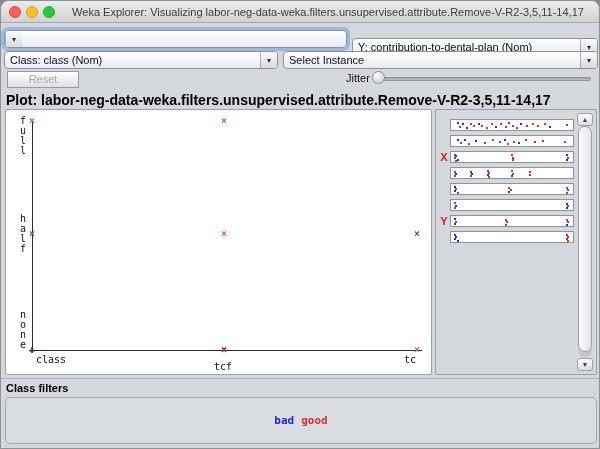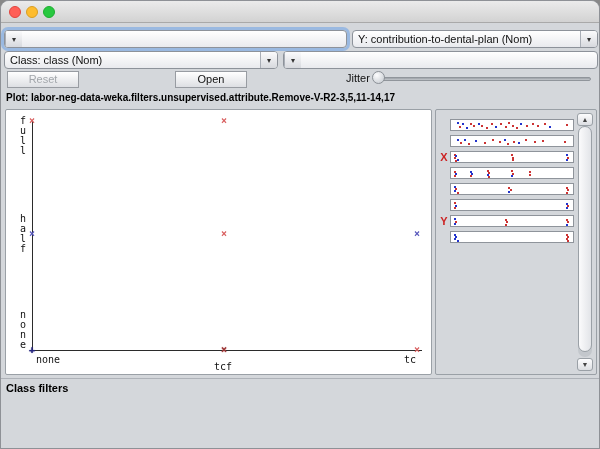--- a/index.html
+++ b/index.html
@@ -31,21 +31,21 @@
   }
   .combo.focused{box-shadow:0 0 0 3px rgba(105,160,230,.55);}
   .combo-text{flex:1;padding-left:5px;white-space:nowrap;overflow:hidden;}
   .combo-btn{
     width:17px;height:100%;border-left:1px solid #a9aeb6;
     background:linear-gradient(#fbfbfc,#d7d9de);
     display:flex;align-items:center;justify-content:center;
     font-size:8px;color:#333;
   }
   #combo-x{left:3px;top:29px;width:343px;}
-  #combo-y{left:351px;top:29px;width:246px;}
+  #combo-y{left:351px;top:37px;width:246px;}
   #combo-colour{left:3px;top:50px;width:274px;}
   #combo-instance{left:282px;top:50px;width:315px;}
   
   .btn{
     position:absolute;top:70px;width:72px;height:17px;
     border:1px solid #989ca2;border-radius:0;
     background:linear-gradient(#ffffff,#dddfe3);
     font-size:11px;color:#111;text-align:center;line-height:15px;
   }
   .btn.disabled{color:#a2a6ab;}
@@ -57,21 +57,21 @@
   #jitter-track{
     position:absolute;left:376px;top:76px;width:214px;height:4px;border-radius:2px;
     background:linear-gradient(#9ba0a6,#c4c8cd);border:1px solid #90959b;
   }
   #jitter-thumb{
     position:absolute;left:371px;top:70px;width:13px;height:13px;border-radius:50%;
     background:radial-gradient(circle at 35% 30%,#fdfdfe,#c2c7cd);border:1px solid #8c9197;
   }
   
   #plot-heading{
-    position:absolute;left:5px;top:91px;font-size:10px;font-weight:bold;color:#000;
+    position:absolute;left:5px;top:91px;font-size:14px;font-weight:bold;color:#000;
     white-space:nowrap;
   }
   
   #plot-canvas{
     position:absolute;left:4px;top:108px;width:427px;height:266px;
     background:#ffffff;border:1px solid #9aa0a6;border-radius:2px;
   }
   .axis{position:absolute;background:#2b2b2b;}
   #axis-y{left:26px;top:11px;width:1px;height:230px;}
   #axis-x{left:26px;top:240px;width:390px;height:1px;}
@@ -134,40 +134,41 @@
 </style>
 </head>
 <body>
 
 <div class="window">
 
   <div class="titlebar">
     <span class="tl red"></span>
     <span class="tl yellow"></span>
     <span class="tl green"></span>
+    <span class="title-text">Weka Explorer: Visualizing labor-neg-data-weka.filters.unsupervised.attribute.Remove-V-R2-3,5,11-14,17</span>
   </div>
 
   <div class="combo focused" id="combo-x">
     <span class="combo-btn">▾</span>
   </div>
   <div class="combo" id="combo-y">
     <span class="combo-text">Y: contribution-to-dental-plan (Nom)</span>
     <span class="combo-btn">▾</span>
   </div>
   <div class="combo" id="combo-colour">
     <span class="combo-text">Class: class (Nom)</span>
     <span class="combo-btn">▾</span>
   </div>
   <div class="combo" id="combo-instance">
+    <span class="combo-text">Select Instance</span>
     <span class="combo-btn">▾</span>
   </div>
 
   <div class="btn disabled" id="btn-reset">Reset</div>
   <div class="btn" id="btn-clear">Clear</div>
-  <div class="btn" id="btn-open">Open</div>
 
   <span id="jitter-label">Jitter</span>
   <div id="jitter-track"></div>
   <div id="jitter-thumb"></div>
 
   <div id="plot-heading">Plot: labor-neg-data-weka.filters.unsupervised.attribute.Remove-V-R2-3,5,11-14,17</div>
 
   <div id="plot-canvas">
     <div class="axis" id="axis-y"></div>
     <div class="axis" id="axis-x"></div>
@@ -176,21 +177,21 @@
 l
 l</div>
       <div class="ytick" style="left: 12px; top: 104px;">h
 a
 l
 f</div>
       <div class="ytick" style="left: 12px; top: 200px;">n
 o
 n
 e</div>
-      <div class="xtick" style="left: 30px; top: 244px;">none</div>
+      <div class="xtick" style="left: 30px; top: 244px;">class</div>
       <div class="xtick" style="left: 208px; top: 251px;">tcf</div>
       <div class="xtick" style="left: 398px; top: 244px;">tc</div>
       <span class="marker" style="left: 26px; top: 11px; color: rgb(217, 96, 96);">×</span>
       <span class="marker" style="left: 218px; top: 11px; color: rgb(217, 96, 96);">×</span>
       <span class="marker" style="left: 26px; top: 124px; color: rgb(88, 88, 188);">×</span>
       <span class="marker" style="left: 218px; top: 124px; color: rgb(217, 96, 96);">×</span>
       <span class="marker" style="left: 411px; top: 124px; color: rgb(88, 88, 188);">×</span>
       <span class="marker bold" style="left: 26px; top: 240px; color: rgb(38, 38, 126);">+</span>
       <span class="marker bold" style="left: 218px; top: 240px; color: rgb(158, 57, 57);">×</span>
       <span class="marker" style="left: 411px; top: 240px; color: rgb(217, 96, 96);">×</span>
@@ -314,14 +315,18 @@
         <i class="dot db" style="left: 5.54px; top: 8.04px;"></i>
         <i class="dot dr" style="left: 115.28px; top: 2.2px;"></i>
         <i class="dot dr" style="left: 116.46px; top: 4.2px;"></i>
         <i class="dot dr" style="left: 115.28px; top: 6.2px;"></i>
         <i class="dot dr" style="left: 116.46px; top: 8.04px;"></i>
       </div>
     </div>
 
   <div id="hr-line"></div>
   <div id="legend-heading">Class filters</div>
+  <div id="legend-panel">
+      <span class="legend-entry" style="color: rgb(37, 37, 205);">bad</span>
+      <span class="legend-entry" style="color: rgb(211, 50, 50);">good</span>
+    </div>
 
 </div>
 
 </body></html>

